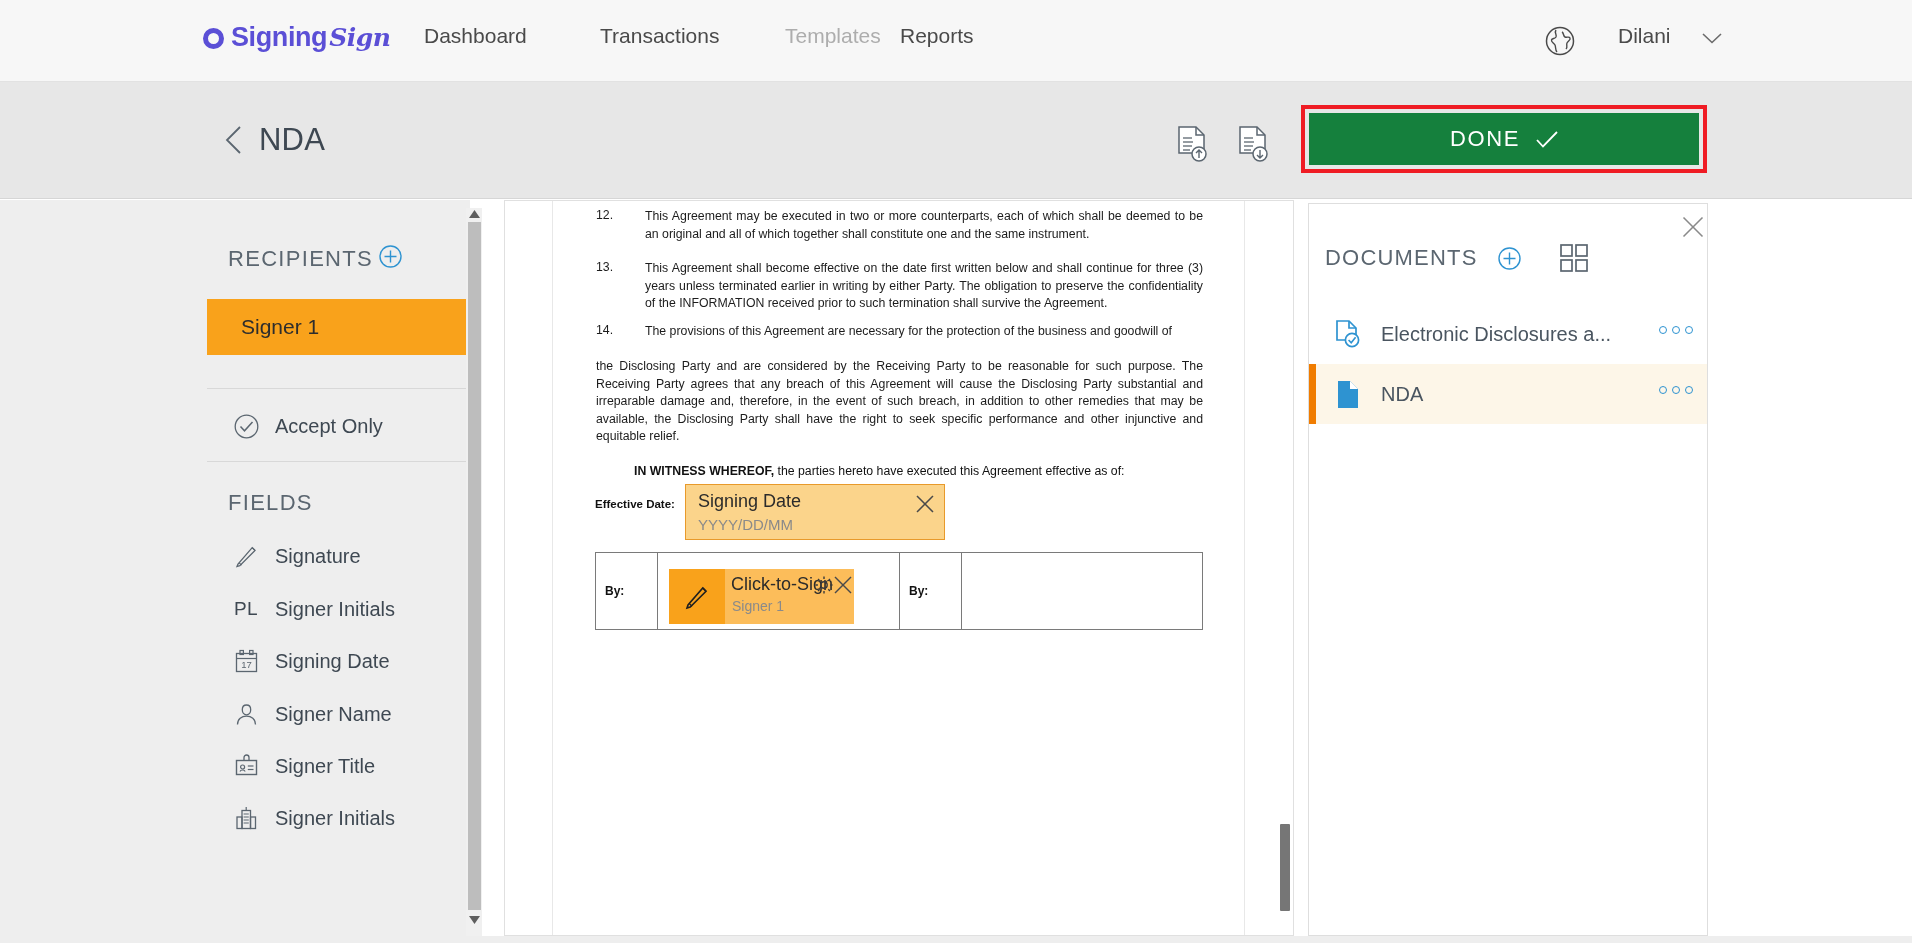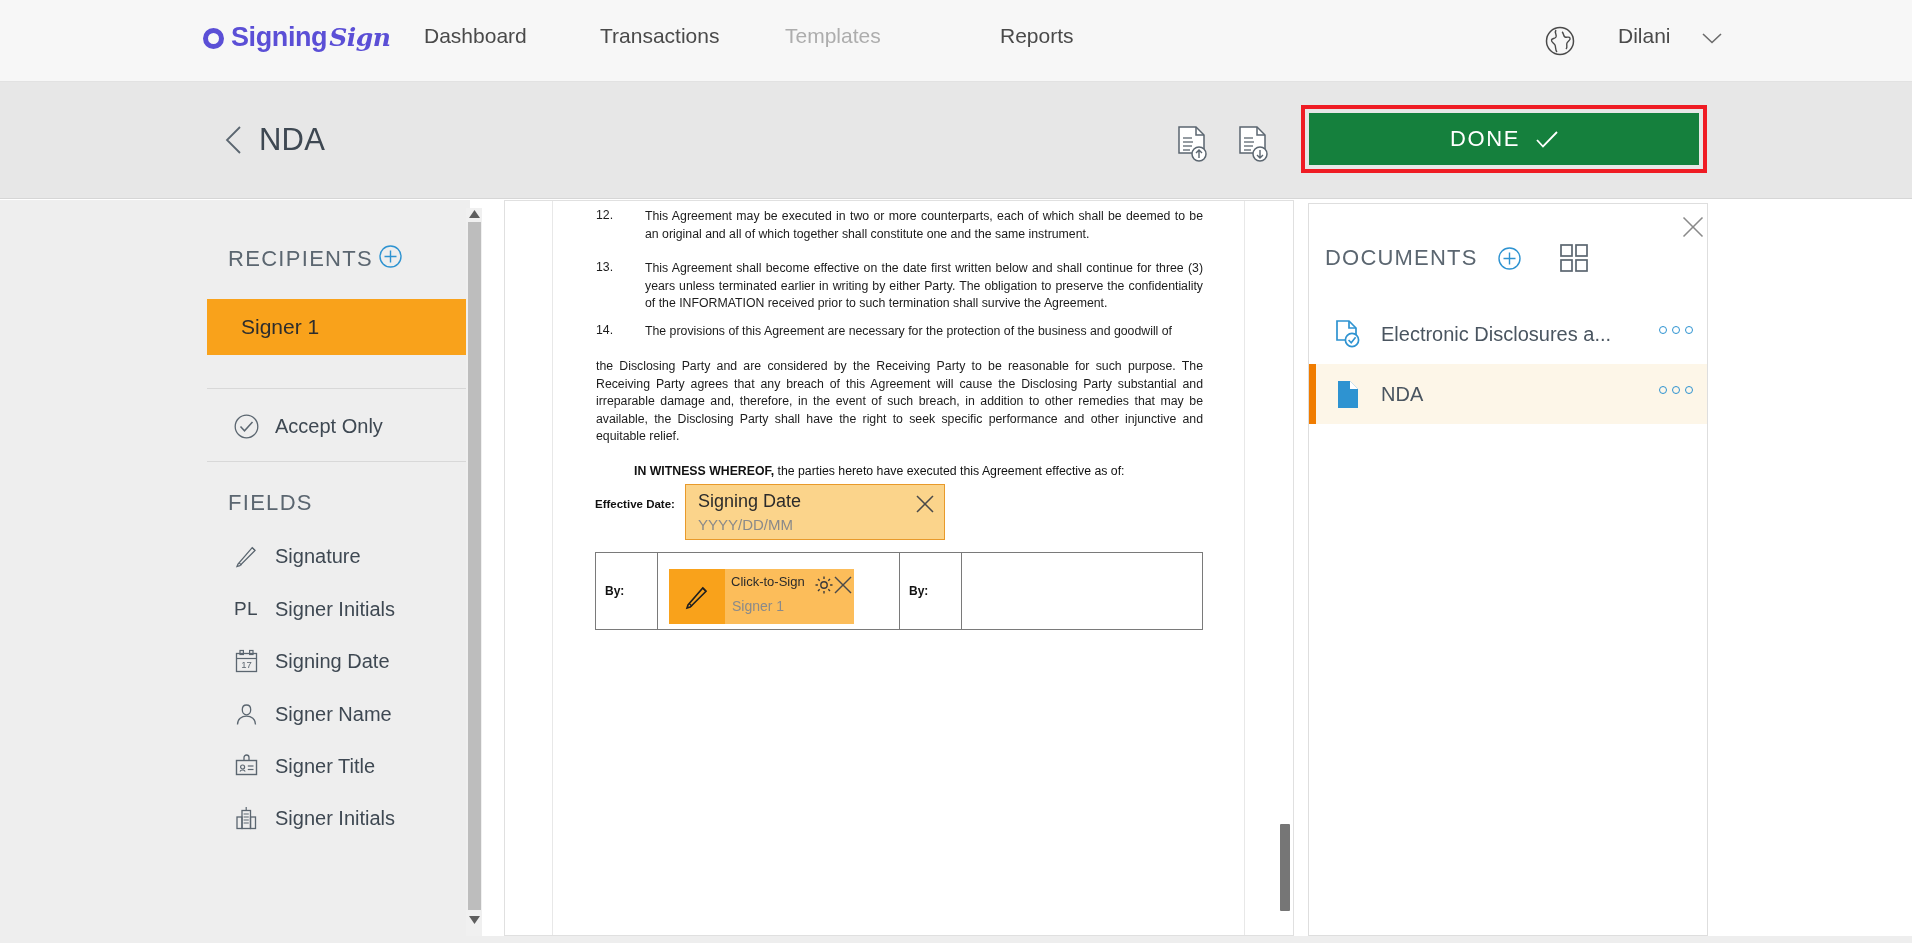--- a/index.html
+++ b/index.html
@@ -36,21 +36,21 @@
   }
   .navlink {
     font-size: 21px; color: #4a4a4a; margin-right: 0;
     padding: 0 0; cursor: pointer;
   }
   .navlink + .navlink { margin-left: 8px; }
   .navlink.dim { color: #adadad; }
   #nav-dashboard { position: absolute; left: 424px; }
   #nav-transactions { position: absolute; left: 592px; }
   #nav-templates { position: absolute; left: 777px; }
-  #nav-reports { position: absolute; left: 992px; }
+  #nav-reports { position: absolute; left: 892px; }
   .globe {
     position: absolute; left: 1545px; top: 26px;
     width: 30px; height: 30px;
   }
   .username {
     position: absolute; left: 1618px; top: 24px;
     font-size: 21px; color: #4a4a4a; cursor: pointer;
   }
   .chev-down {
     position: absolute; left: 1702px; top: 33px;
@@ -227,21 +227,21 @@
   }
   .field-sign {
     position: absolute; left: 669px; top: 569px; width: 185px; height: 55px;
     background: #fcbd5a; cursor: pointer;
   }
   .field-sign .pen-box {
     position: absolute; left: 0; top: 0; width: 56px; height: 100%;
     background: #f9a21b; display: flex; align-items: center; justify-content: center;
   }
   .field-sign .ftitle {
-    position: absolute; left: 62px; top: 5px; font-size: 13px; color: #2b2b2b; text-align: right;
+    position: absolute; left: 62px; top: 5px; font-size: 18px; color: #2b2b2b; text-align: right;
   }
   .field-sign .fsub {
     position: absolute; left: 63px; top: 29px; font-size: 14px; color: #8a8a8a;
   }
   .field-sign .gear {
     position: absolute; left: 145px; top: 6px; width: 20px; height: 20px; cursor: pointer;
   }
   .field-sign .fclose { left: 164px; top: 6px; }
 
   

